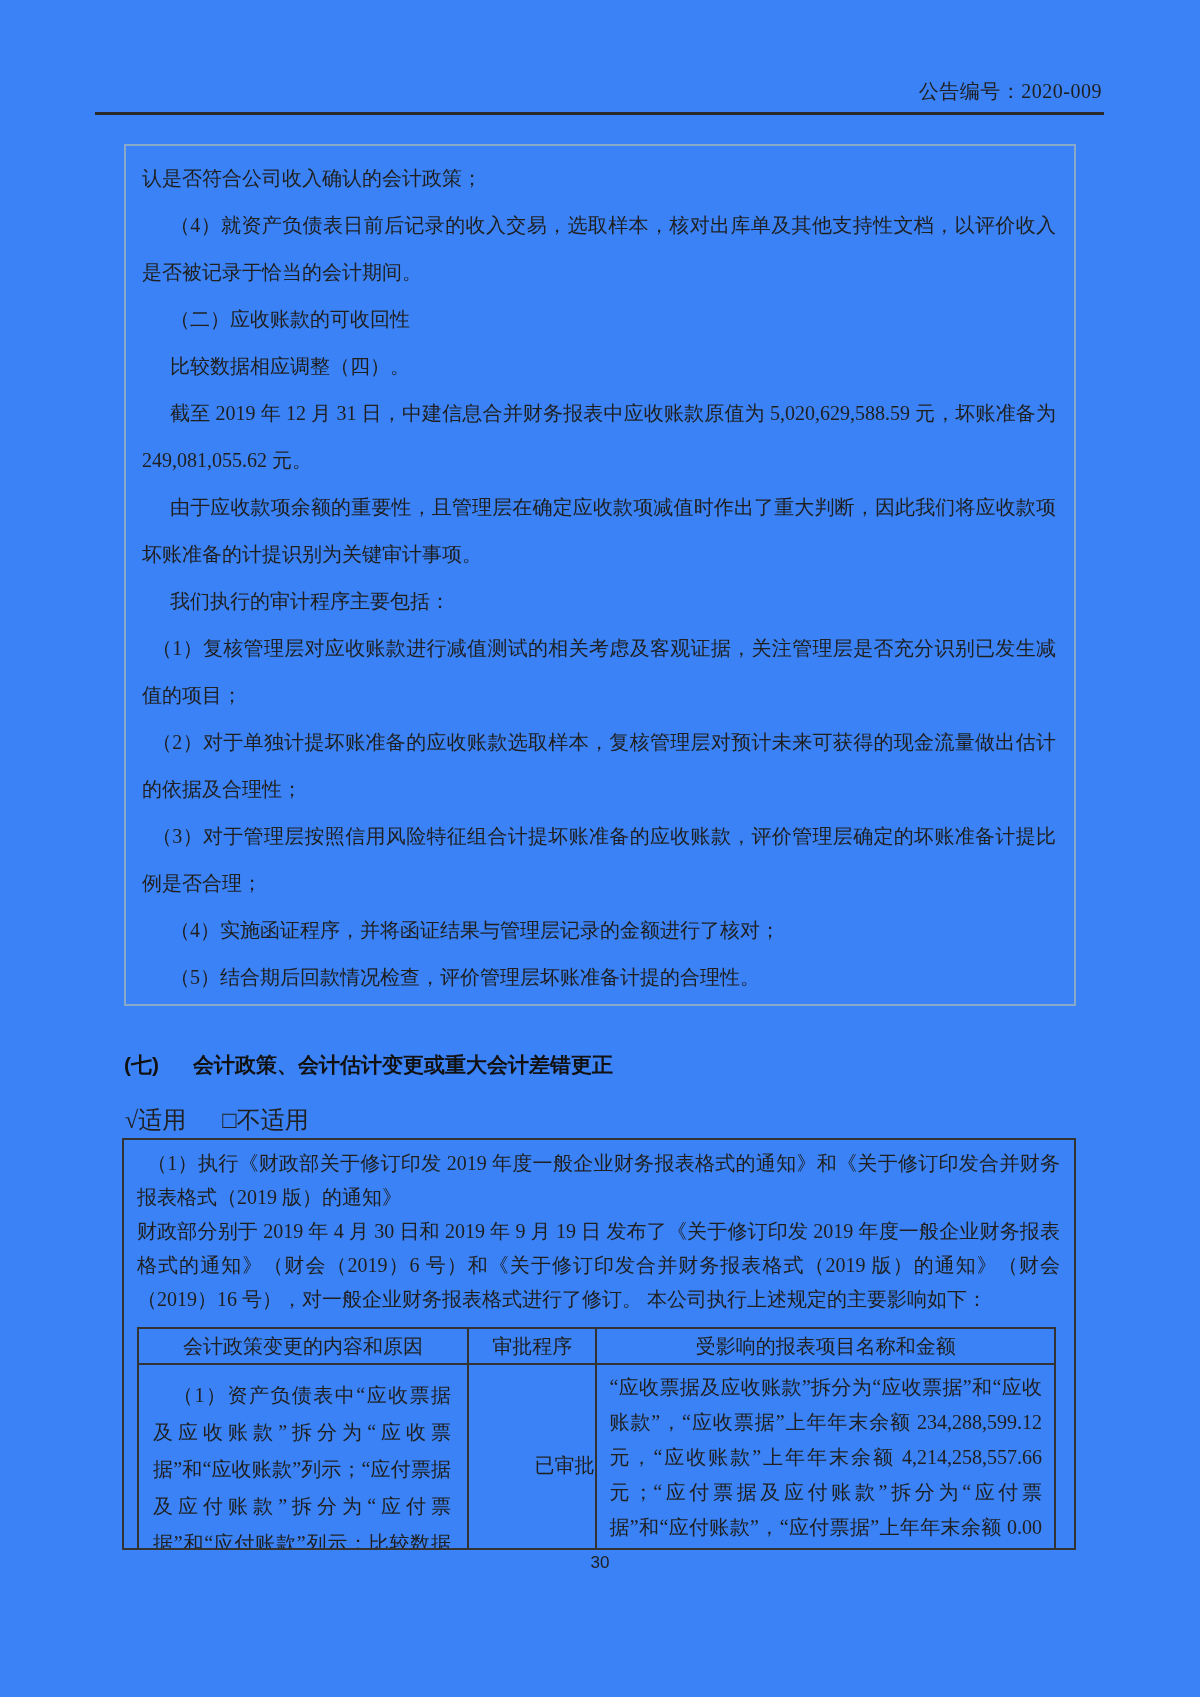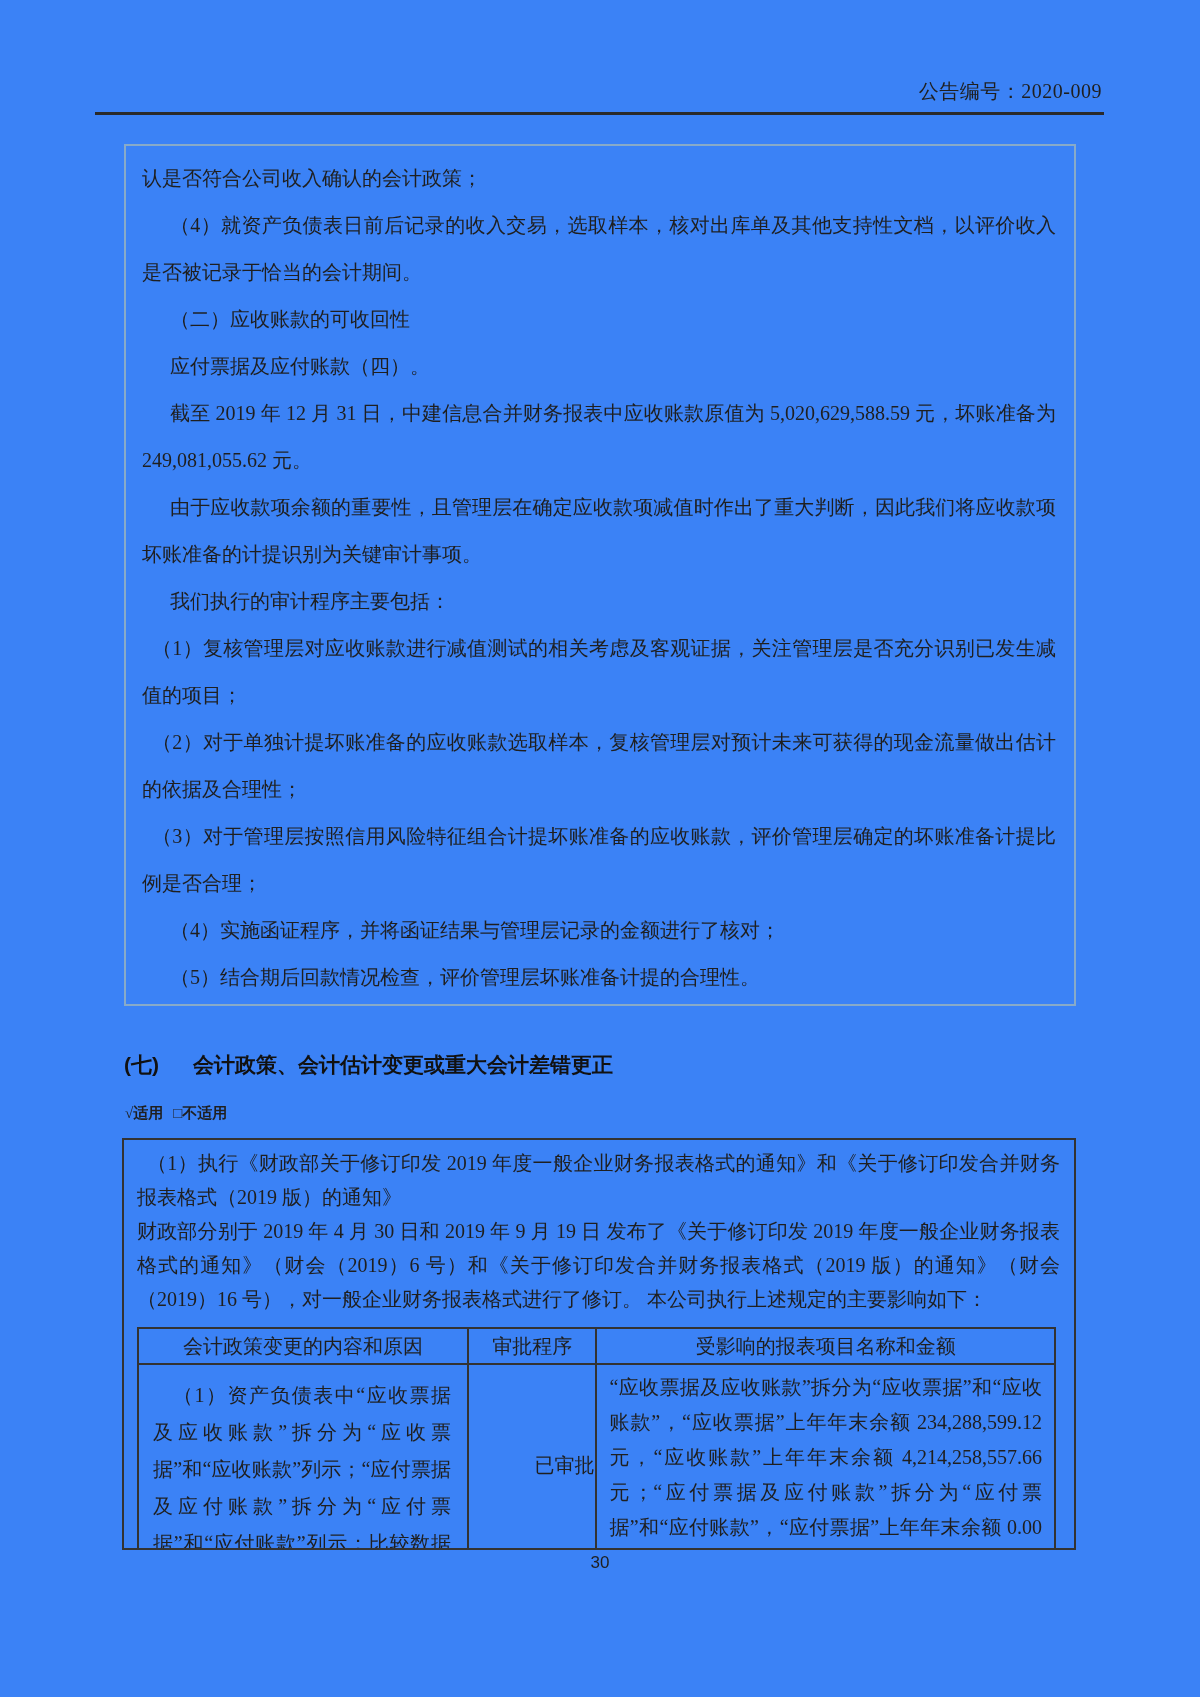--- a/index.html
+++ b/index.html
@@ -49,23 +49,22 @@
     top: 1051px; left: 124px;
     display: flex; gap: 34px;
     font-family: "Liberation Sans", "DejaVu Sans", sans-serif;
     font-weight: 700;
     font-size: 21px;
     color: #111;
   }
   .applicable-line {
     position: absolute;
     top: 1104px; left: 125px;
-    display: flex; gap: 10px;
-    font-size: 15px;
-    font-weight: bold;
+    display: flex; gap: 36px;
+    font-size: 24px;
   }
   .policy-box {
     position: absolute;
     top: 1138px; left: 122px;
     width: 954px; height: 412px;
     border: 2px solid var(--line);
     padding: 6px 14px 0 13px;
     overflow: hidden;
   }
   .policy-box p {
@@ -125,21 +124,21 @@
 
 <div class="page">
 
   <div class="doc-header">公告编号：2020-009</div>
   <div class="header-rule"></div>
 
   <div class="audit-box">
     <p>认是否符合公司收入确认的会计政策；</p>
     <p class="ind">（4）就资产负债表日前后记录的收入交易，选取样本，核对出库单及其他支持性文档，以评价收入是否被记录于恰当的会计期间。</p>
     <p class="ind">（二）应收账款的可收回性</p>
-    <p class="ind">应付票据及应付账款（四）。</p>
+    <p class="ind">比较数据相应调整（四）。</p>
     <p class="ind">截至 2019 年 12 月 31 日，中建信息合并财务报表中应收账款原值为 5,020,629,588.59 元，坏账准备为 249,081,055.62 元。</p>
     <p class="ind">由于应收款项余额的重要性，且管理层在确定应收款项减值时作出了重大判断，因此我们将应收款项坏账准备的计提识别为关键审计事项。</p>
     <p class="ind">我们执行的审计程序主要包括：</p>
     <p class="ind-sm">（1）复核管理层对应收账款进行减值测试的相关考虑及客观证据，关注管理层是否充分识别已发生减值的项目；</p>
     <p class="ind-sm">（2）对于单独计提坏账准备的应收账款选取样本，复核管理层对预计未来可获得的现金流量做出估计的依据及合理性；</p>
     <p class="ind-sm">（3）对于管理层按照信用风险特征组合计提坏账准备的应收账款，评价管理层确定的坏账准备计提比例是否合理；</p>
     <p class="ind">（4）实施函证程序，并将函证结果与管理层记录的金额进行了核对；</p>
     <p class="ind">（5）结合期后回款情况检查，评价管理层坏账准备计提的合理性。</p>
   </div>
 

